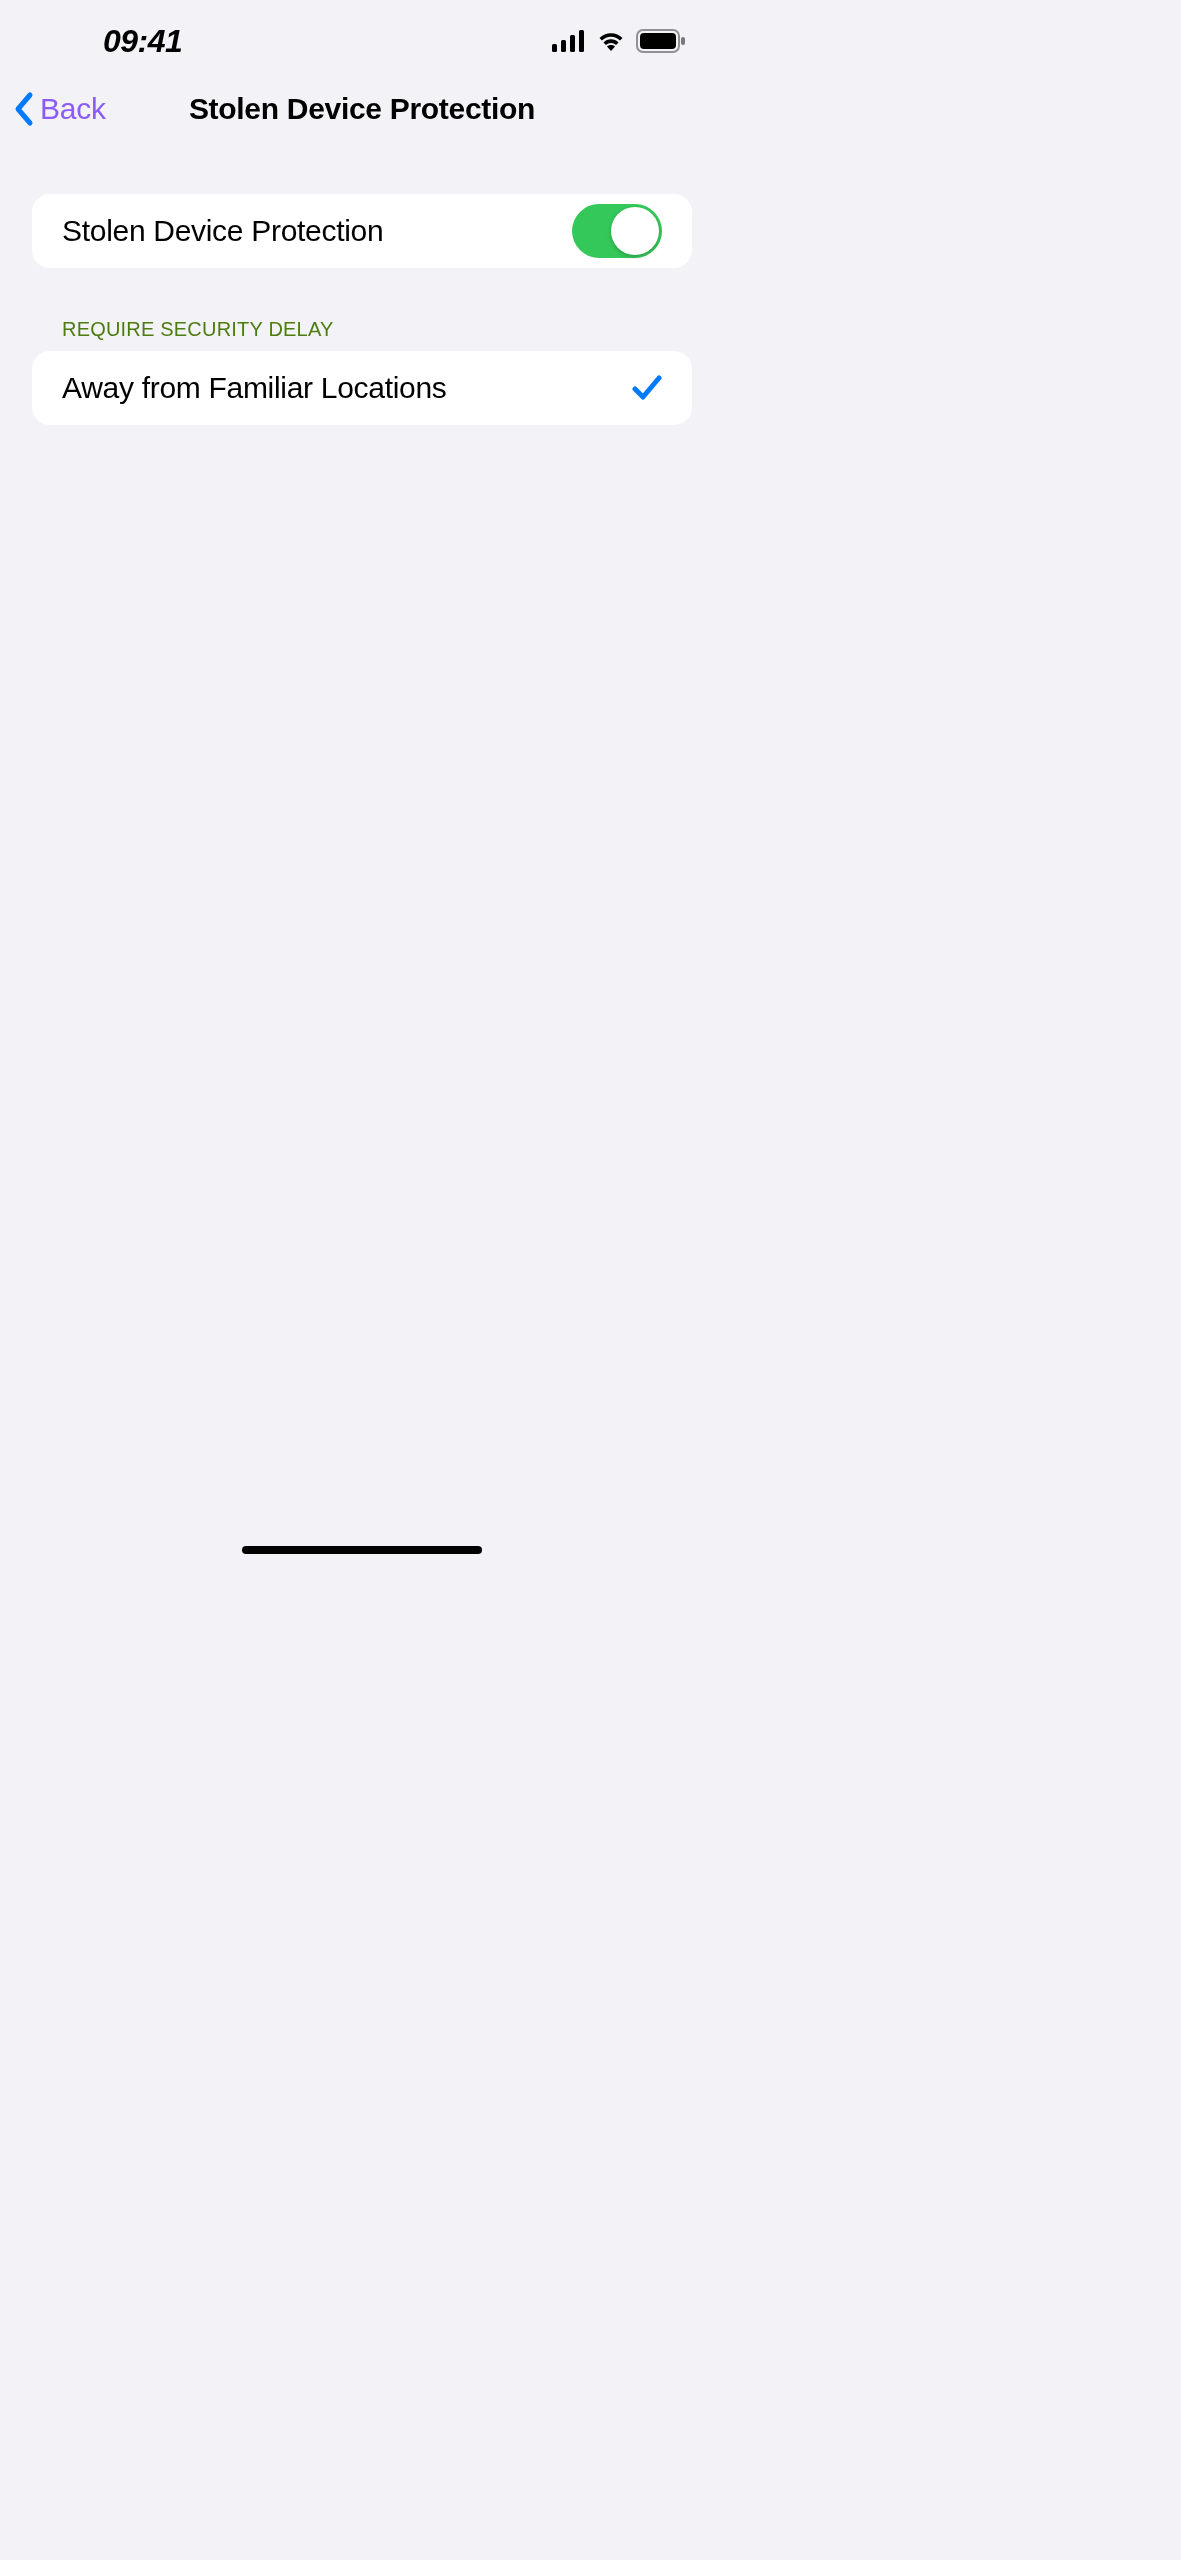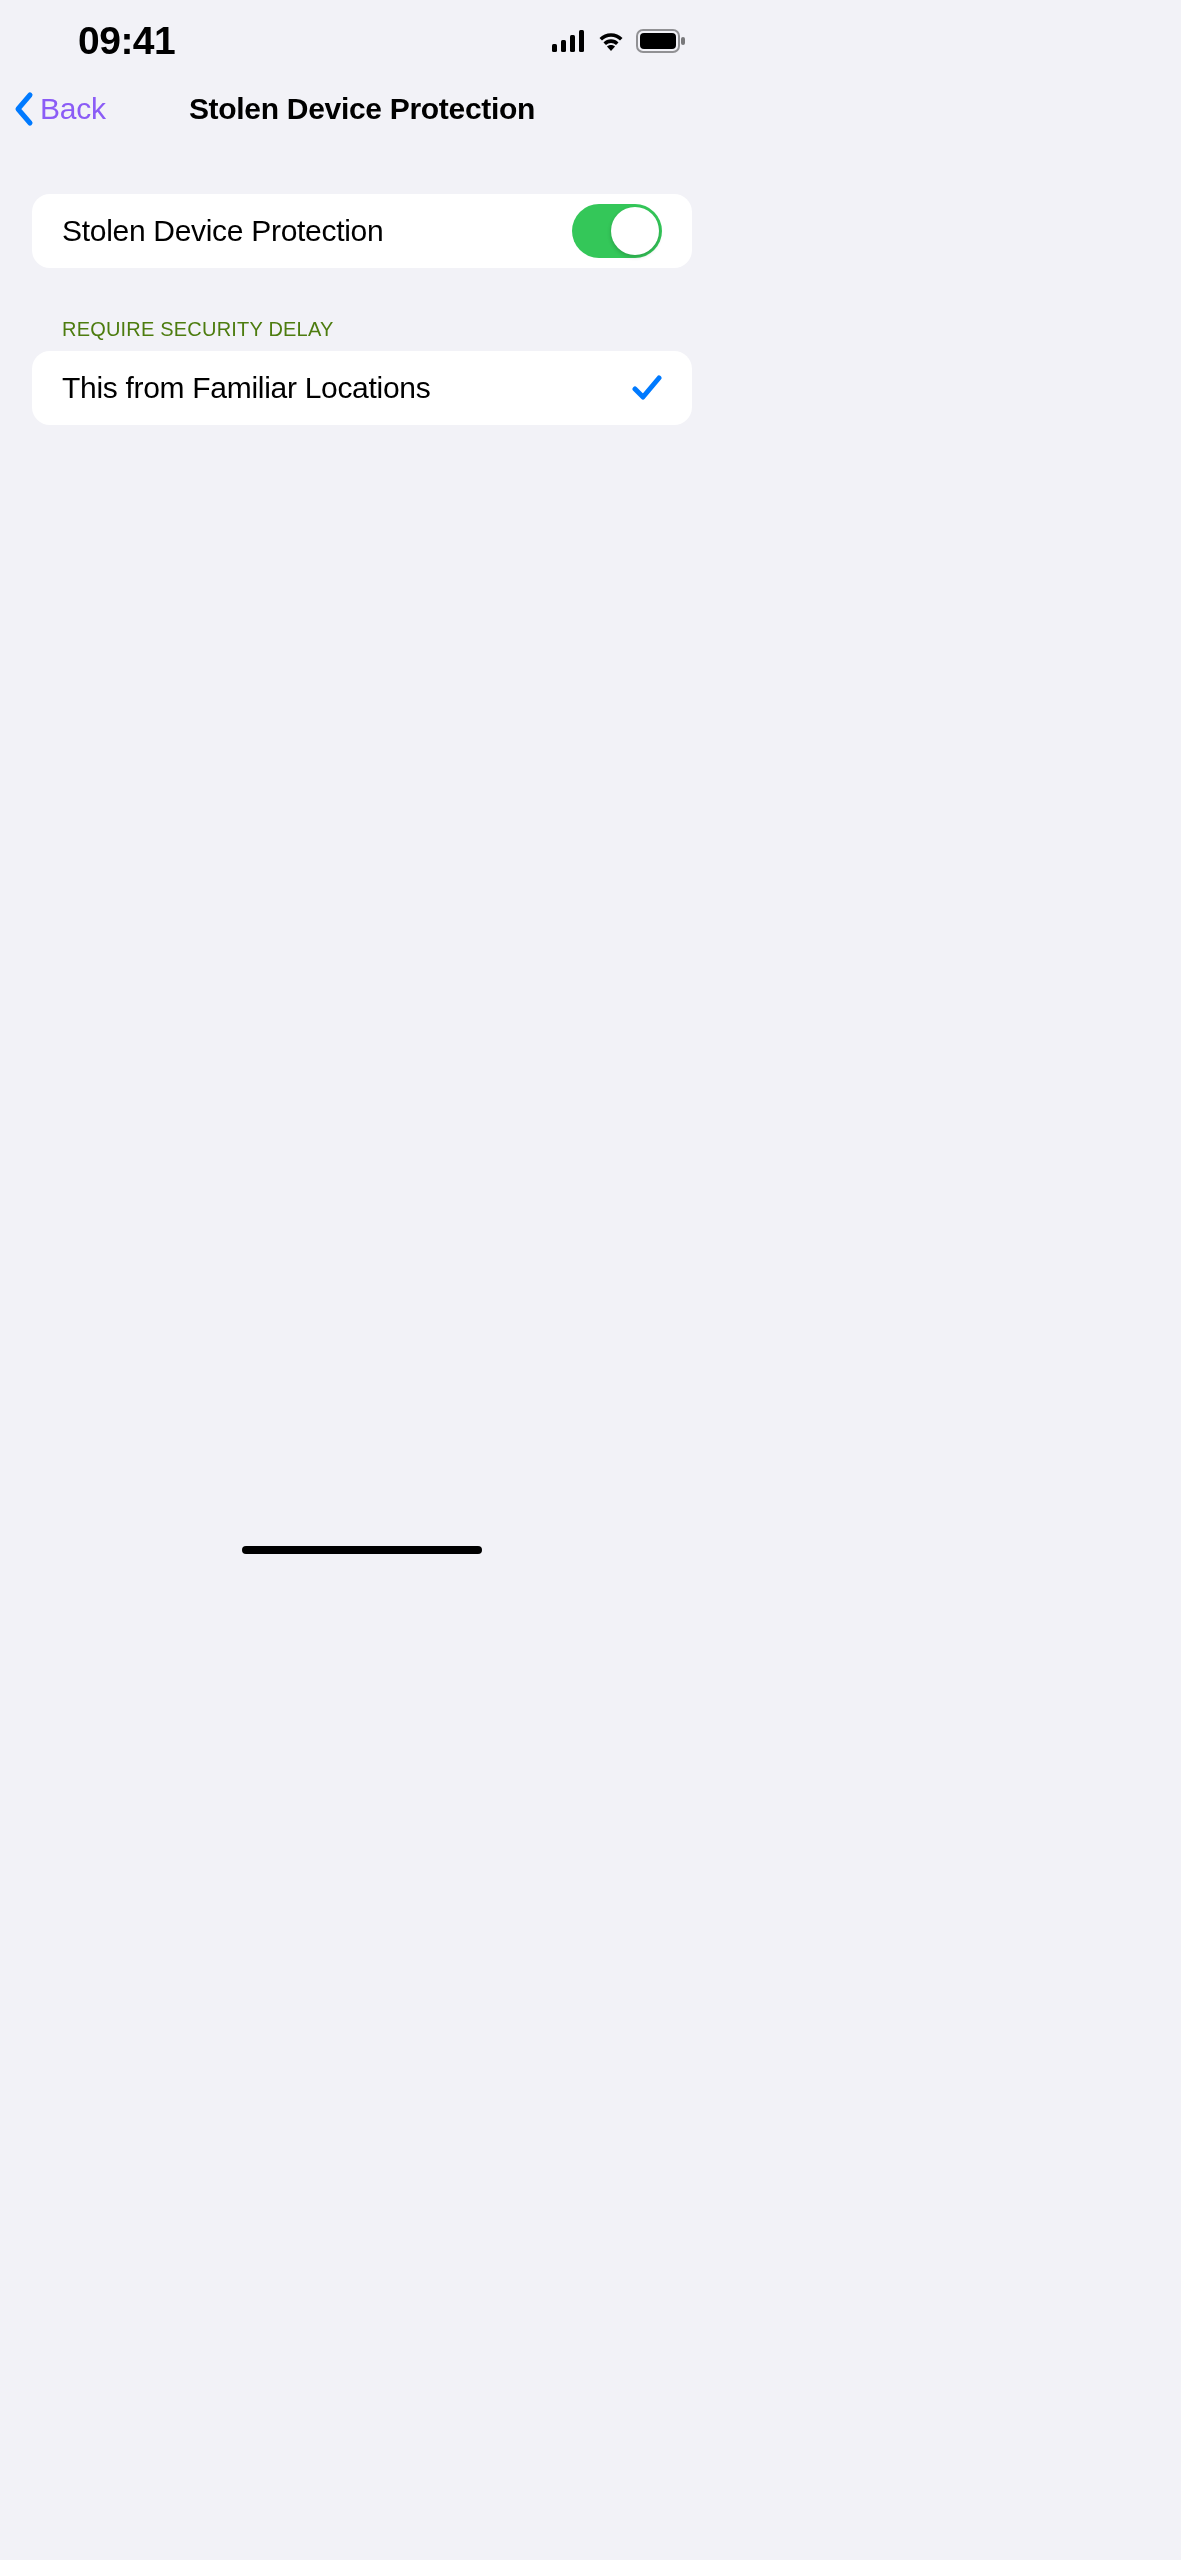--- a/index.html
+++ b/index.html
@@ -26,24 +26,25 @@
     
     .status-bar {
       height: 70px;
       display: flex;
       align-items: center;
       justify-content: space-between;
       padding: 0 38px 0 52px;
       padding-top: 12px;
     }
     .status-time {
-      font-size: 39px;
+      font-size: 32px;
       font-weight: 600;
       letter-spacing: -0.5px;
-      margin-left: 26px;
+      margin-left: 51px;
+      font-style: italic;
     }
     .status-right {
       display: flex;
       align-items: center;
       gap: 10px;
     }
     .status-right svg { display: block; }
     
     .nav-bar {
       height: 78px;
@@ -208,21 +209,21 @@
         <span class="row-label">Stolen Device Protection</span>
         <span class="toggle">
           <span class="knob"></span>
         </span>
       </div>
     </div>
 
     <div class="section-header">REQUIRE SECURITY DELAY</div>
     <div class="group">
       <div class="row">
-        <span class="row-label">This from Familiar Locations</span>
+        <span class="row-label">Away from Familiar Locations</span>
         <span class="check-icon">
           <svg width="30" height="28" viewBox="0 0 30 28">
             <polyline points="3,15 11,23 27,4" fill="none" stroke="#007aff" stroke-width="5" stroke-linecap="round" stroke-linejoin="round"></polyline>
           </svg>
         </span>
       </div>
     </div>
 
   </div>
 

